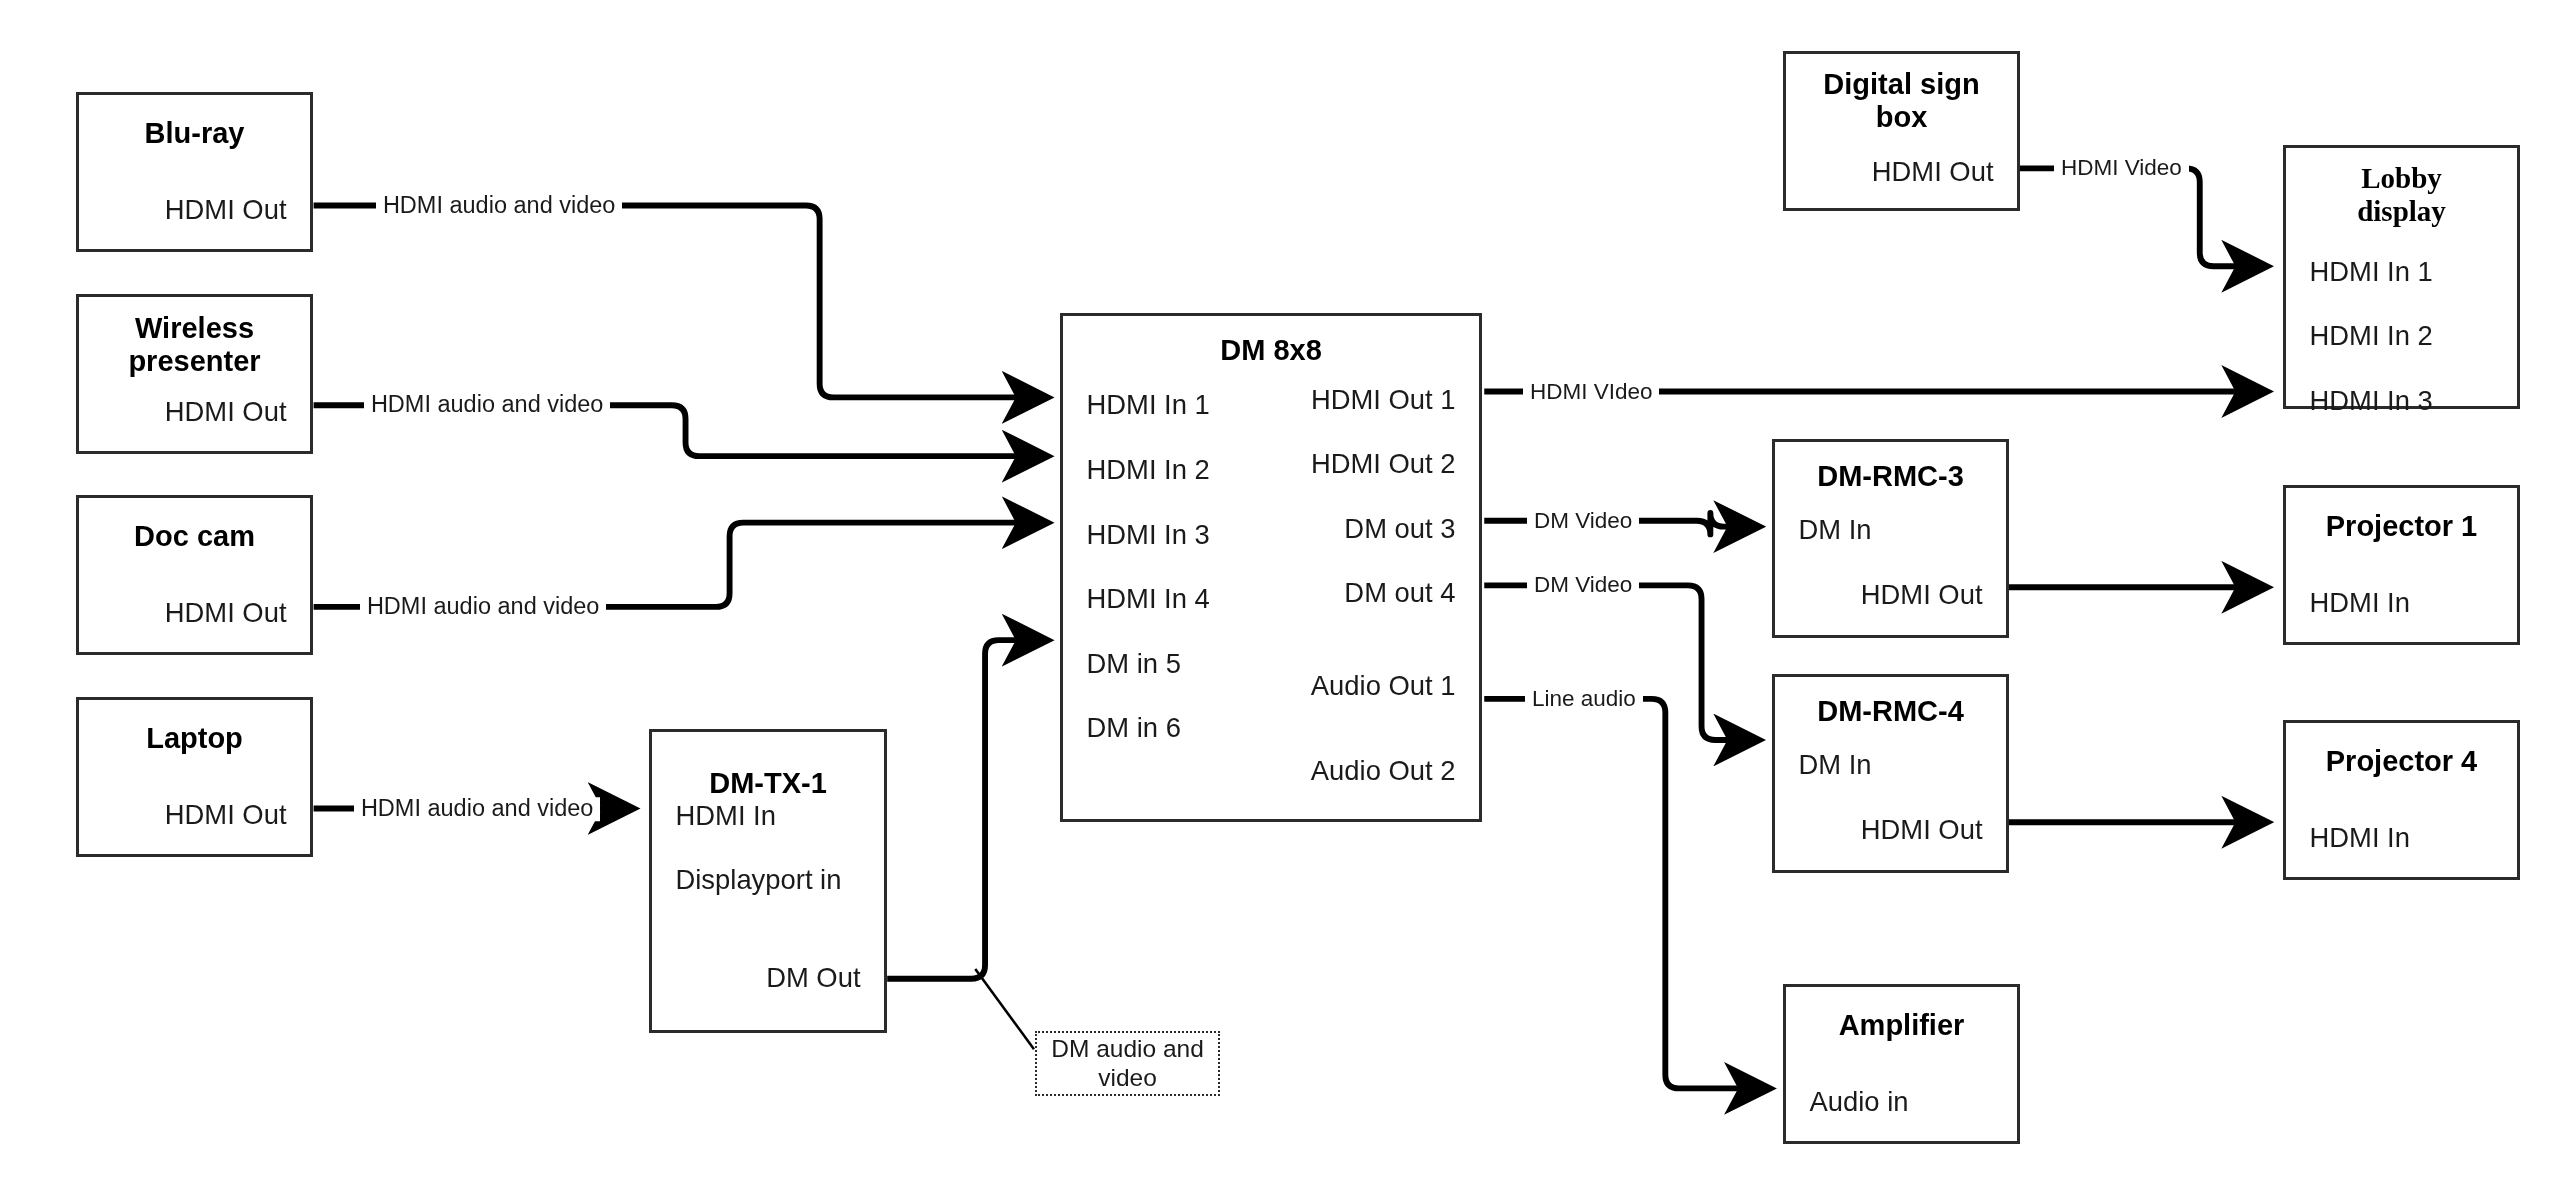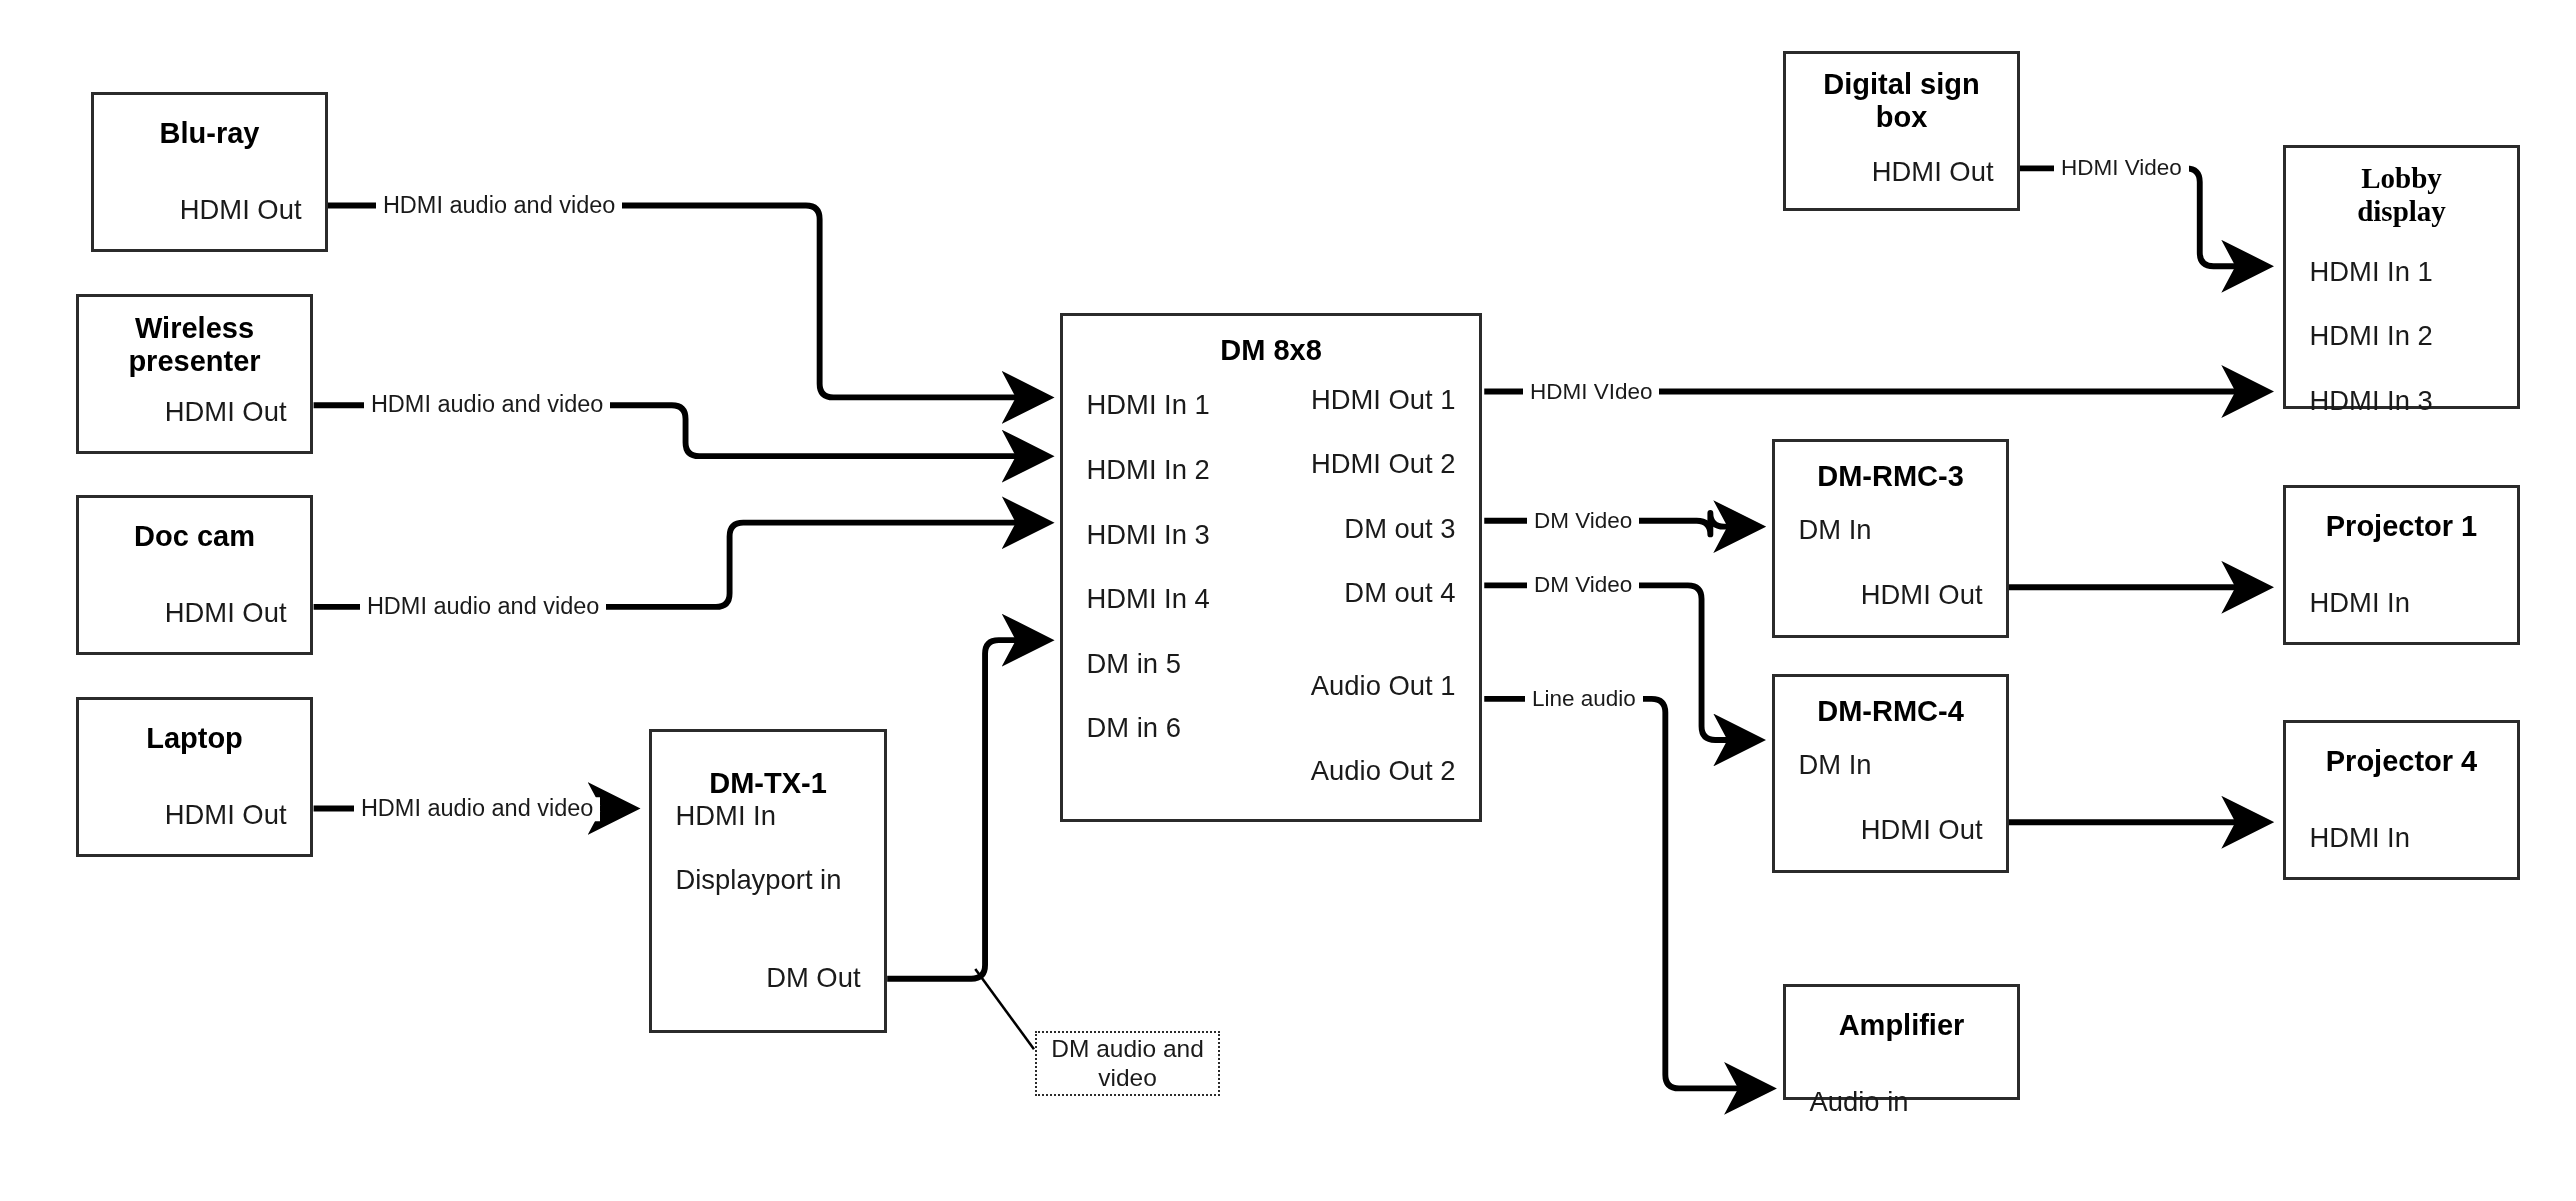--- a/index.html
+++ b/index.html
@@ -63,21 +63,21 @@
       <path d="M2063,172 H2233 Q2247,172 2247,186 V258 Q2247,272 2261,272 H2314" marker-end="url(#ah)"></path>
 
       <path d="M2050,600 H2314" marker-end="url(#ah)"></path>
 
       <path d="M2050,840 H2314" marker-end="url(#ah)"></path>
     </g>
 
     <path d="M996,990 L1056,1072" fill="none" stroke="#000" stroke-width="2.6"></path>
   </svg>
 
-  <div class="node" style="left:76px;top:92px;width:237px;height:160px;margin-left:15px;">
+  <div class="node" style="left:76px;top:92px;width:237px;height:160px;">
     <div class="title" style="top:21.5px;">Blu-ray</div>
     <div class="port right" style="top:101px;">HDMI Out</div>
   </div>
 
   <div class="node" style="left:76px;top:294px;width:237px;height:160px;">
     <div class="title" style="top:14.7px;white-space:pre-line;">Wireless
 presenter</div>
     <div class="port right" style="top:101px;">HDMI Out</div>
   </div>
 
@@ -143,21 +143,21 @@
   <div class="node" style="left:2283px;top:485px;width:237px;height:160px;">
     <div class="title" style="top:21.5px;">Projector 1</div>
     <div class="port left" style="top:101px;">HDMI In</div>
   </div>
 
   <div class="node" style="left:2283px;top:720px;width:237px;height:160px;">
     <div class="title" style="top:21.5px;">Projector 4</div>
     <div class="port left" style="top:101px;">HDMI In</div>
   </div>
 
-  <div class="node" style="left:1783px;top:984px;width:237px;height:116px;">
+  <div class="node" style="left:1783px;top:984px;width:237px;height:160px;">
     <div class="title" style="top:21.5px;">Amplifier</div>
     <div class="port left" style="top:101px;">Audio in</div>
   </div>
 
   <div class="wirelabel" style="left:376px;top:206px;">HDMI audio and video</div>
   <div class="wirelabel" style="left:364px;top:405px;">HDMI audio and video</div>
   <div class="wirelabel" style="left:360px;top:607px;">HDMI audio and video</div>
   <div class="wirelabel" style="left:354px;top:809px;">HDMI audio and video</div>
   <div class="wirelabel sm" style="left:1523px;top:392px;">HDMI VIdeo</div>
   <div class="wirelabel sm" style="left:1527px;top:521px;">DM Video</div>

